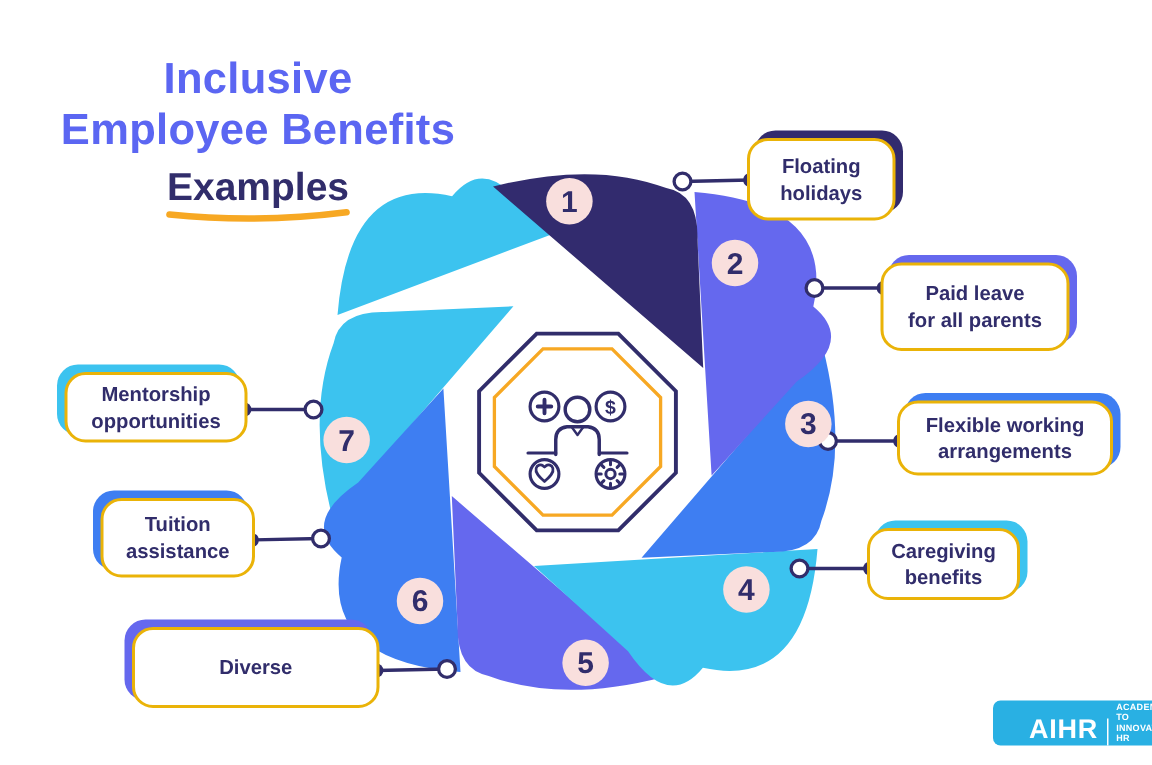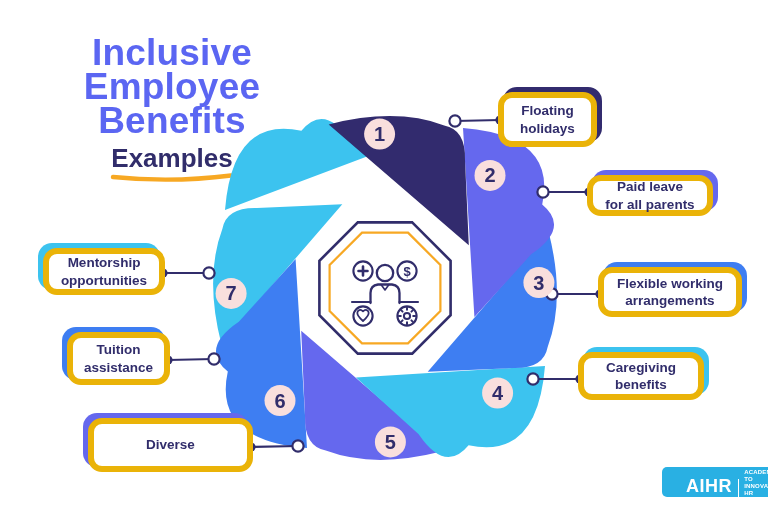--- a/index.html
+++ b/index.html
@@ -1,26 +1,26 @@
 <!DOCTYPE html>
 <html><head>
 <meta charset="utf-8">
 <style>
   html,body{margin:0;padding:0;}
   body{
     width:768px;height:510px;position:relative;overflow:hidden;
     background:#ffffff;font-family:"Liberation Sans","DejaVu Sans",sans-serif;
   }
   .title-block{position:absolute;left:22px;top:36px;width:300px;text-align:center;}
-  .title-main{font-size:37px;line-height:34px;font-weight:bold;color:#5b66f2;letter-spacing:.2px;}
+  .title-main{font-size:29px;line-height:34px;font-weight:bold;color:#5b66f2;letter-spacing:.2px;}
   .title-sub{font-size:26px;line-height:28px;font-weight:bold;color:#312d6b;margin-top:6px;}
   .underline-svg{display:block;margin:1px auto 0;}
   #diagram-svg{position:absolute;left:0;top:0;}
   .callout{
-    position:absolute;background:#fff;border:6px solid #eab308;border-radius:14px;
+    position:absolute;background:#fff;border:2px solid #eab308;border-radius:14px;
     display:flex;flex-direction:column;justify-content:center;align-items:center;
     text-align:center;font-weight:bold;font-size:13.5px;line-height:1.28;color:#312d6b;
     padding:2px 0;box-sizing:border-box;
   }
   .logo{
     position:absolute;left:662px;top:467px;width:114px;height:30px;background:#29b0e3;
     border-radius:5px;display:flex;align-items:flex-end;padding:0 0 0 24px;box-sizing:border-box;
   }
   .logo-name{color:#fff;font-weight:bold;font-size:18px;letter-spacing:.5px;}
   .logo-divider{width:1.5px;height:18px;background:#fff;margin:0 5px 0 6px;}
@@ -132,29 +132,29 @@
     <g>
       <circle cx="231.1" cy="293.4" r="15.5" fill="#f9dfdd"></circle>
       <text x="231.1" y="300.4" font-size="20" font-weight="bold" text-anchor="middle" fill="#312d6b">7</text>
     </g>
   </svg>
 
 <div class="callout" style="left: 498px; top: 92px; width: 99px; height: 55px; box-shadow: rgb(50, 43, 110) 5px -5px 0px;">
   <span>Floating</span>
   <span>holidays</span>
 </div>
-<div class="callout" style="left: 587px; top: 175px; width: 126px; height: 41px; box-shadow: rgb(101, 104, 238) 5px -5px 0px;">
+<div class="callout" style="left: 587px; top: 175px; width: 126px; height: 59px; box-shadow: rgb(101, 104, 238) 5px -5px 0px;">
   <span>Paid leave</span>
   <span>for all parents</span>
 </div>
 <div class="callout" style="left: 598px; top: 267px; width: 144px; height: 50px; box-shadow: rgb(62, 126, 242) 5px -5px 0px;">
   <span>Flexible working</span>
   <span>arrangements</span>
 </div>
-<div class="callout" style="left: 578px; top: 352px; width: 126px; height: 48px; box-shadow: rgb(60, 195, 239) 5px -5px 0px;">
+<div class="callout" style="left: 578px; top: 352px; width: 102px; height: 48px; box-shadow: rgb(60, 195, 239) 5px -5px 0px;">
   <span>Caregiving</span>
   <span>benefits</span>
 </div>
 <div class="callout" style="left: 88px; top: 418px; width: 165px; height: 54px; box-shadow: rgb(101, 104, 238) -5px -5px 0px; gap: 34px;">
   <span>Diverse</span>
 </div>
 <div class="callout" style="left: 67px; top: 332px; width: 103px; height: 53px; box-shadow: rgb(62, 126, 242) -5px -5px 0px;">
   <span>Tuition</span>
   <span>assistance</span>
 </div>

